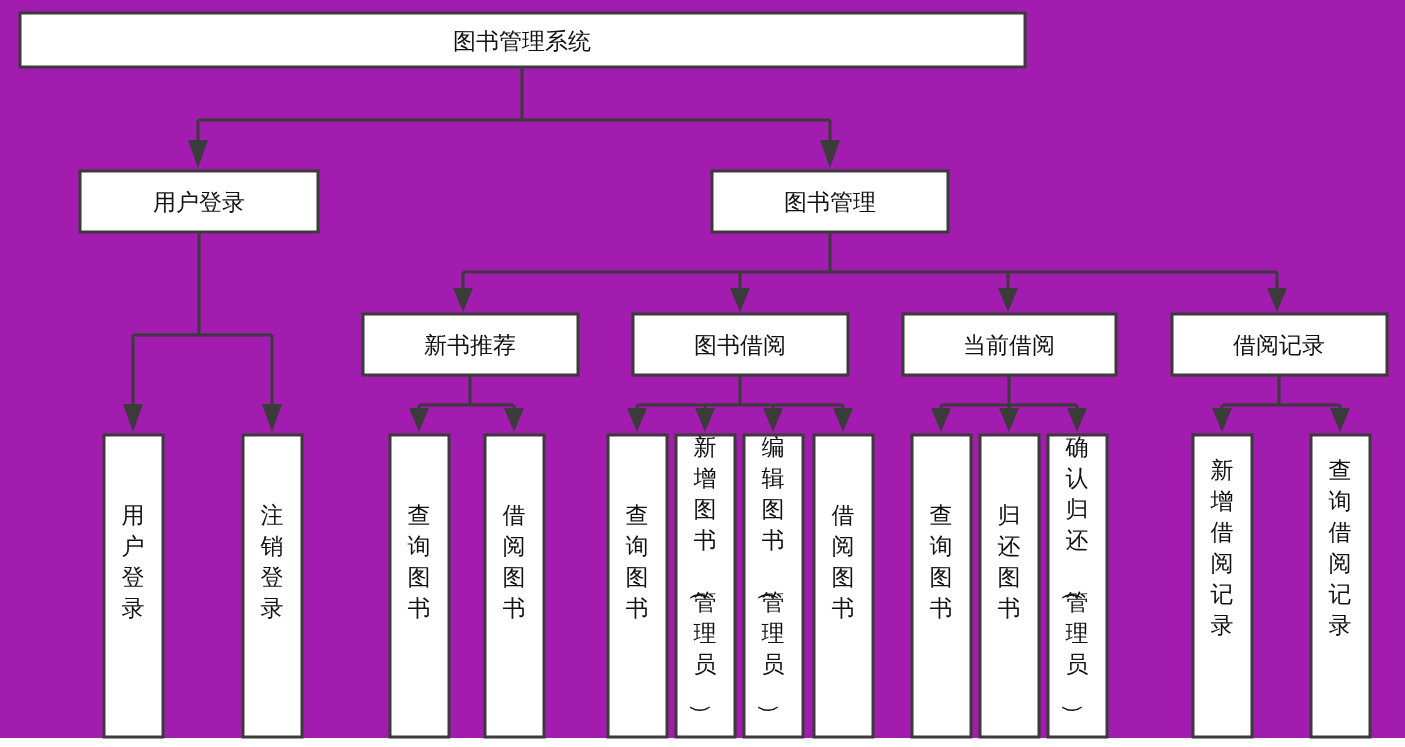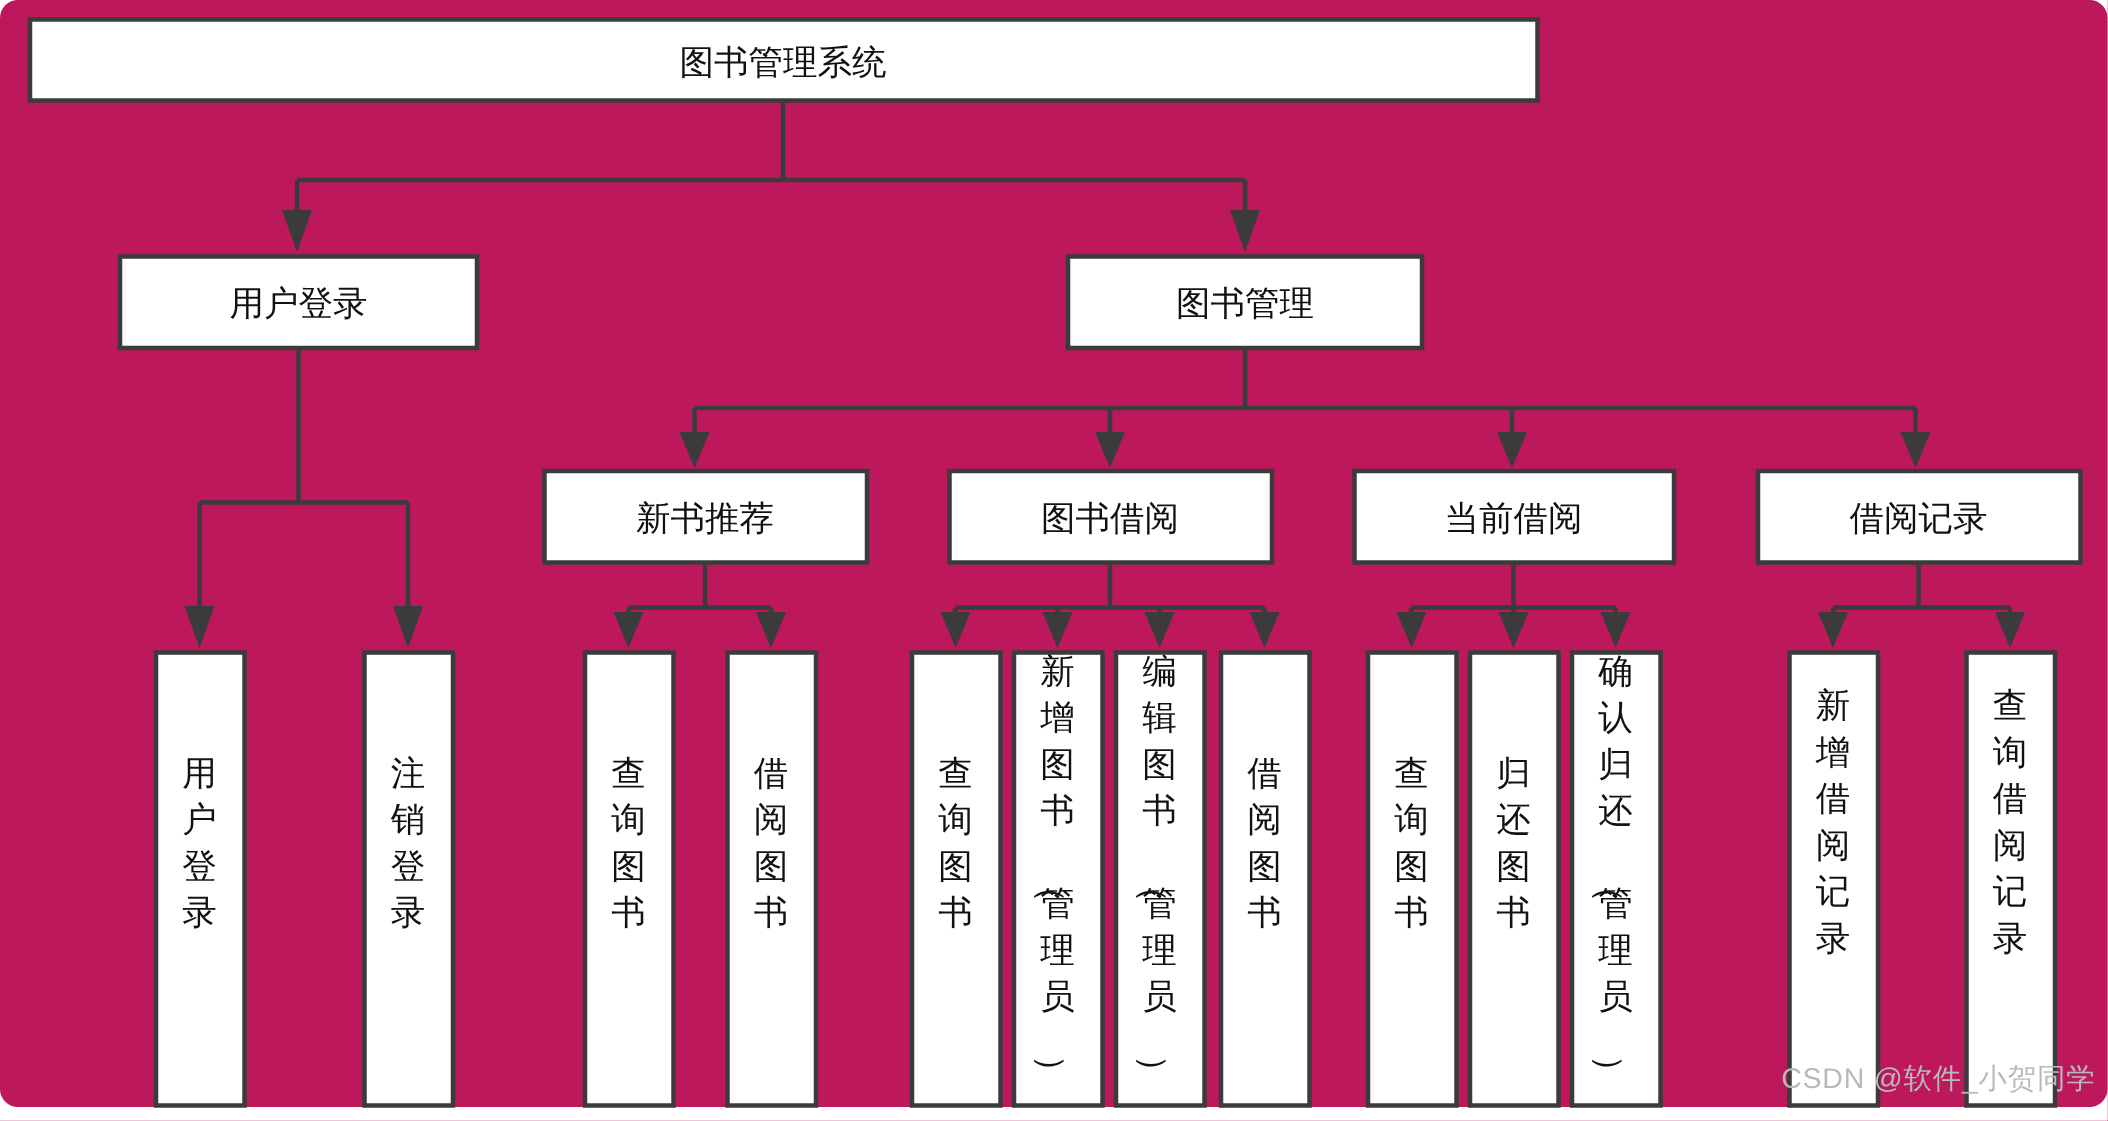--- a/index.html
+++ b/index.html
@@ -10,22 +10,21 @@
   body {
     width: 1405px;
     height: 747px;
     font-family: "Liberation Sans", "DejaVu Sans", sans-serif;
     overflow: hidden;
   }
   #diagram-root {
     position: relative;
     width: 1405px;
     height: 738px;
-    background: #be185d;
-    border-radius: 12px;
+    background: #a21caf;
   }
   svg#tree-svg {
     position: absolute;
     left: 0;
     top: 0;
     width: 1405px;
     height: 747px;
   }
   .node-box {
     fill: #ffffff;
@@ -233,15 +232,14 @@
       <rect class="node-box" x="1193" y="435" width="59" height="302"></rect>
       <text class="node-label-v" x="1222" y="478"><tspan x="1222" dy="0">新</tspan><tspan x="1222" dy="31">增</tspan><tspan x="1222" dy="31">借</tspan><tspan x="1222" dy="31">阅</tspan><tspan x="1222" dy="31">记</tspan><tspan x="1222" dy="31">录</tspan></text>
     </g>
     <g>
       <rect class="node-box" x="1311" y="435" width="59" height="302"></rect>
       <text class="node-label-v" x="1340" y="478"><tspan x="1340" dy="0">查</tspan><tspan x="1340" dy="31">询</tspan><tspan x="1340" dy="31">借</tspan><tspan x="1340" dy="31">阅</tspan><tspan x="1340" dy="31">记</tspan><tspan x="1340" dy="31">录</tspan></text>
     </g>
 
   </svg>
 
-  <div class="watermark">CSDN @软件_小贺同学</div>
 
 </div>
 
 </body></html>

